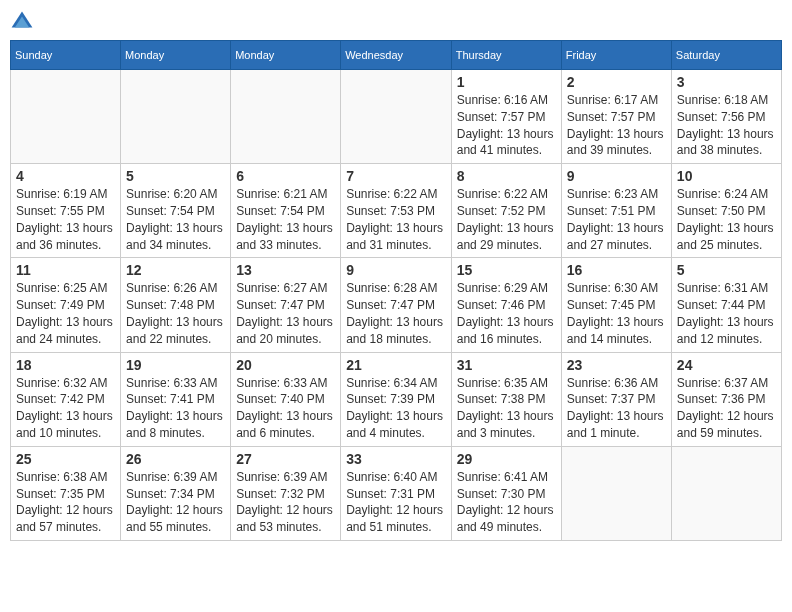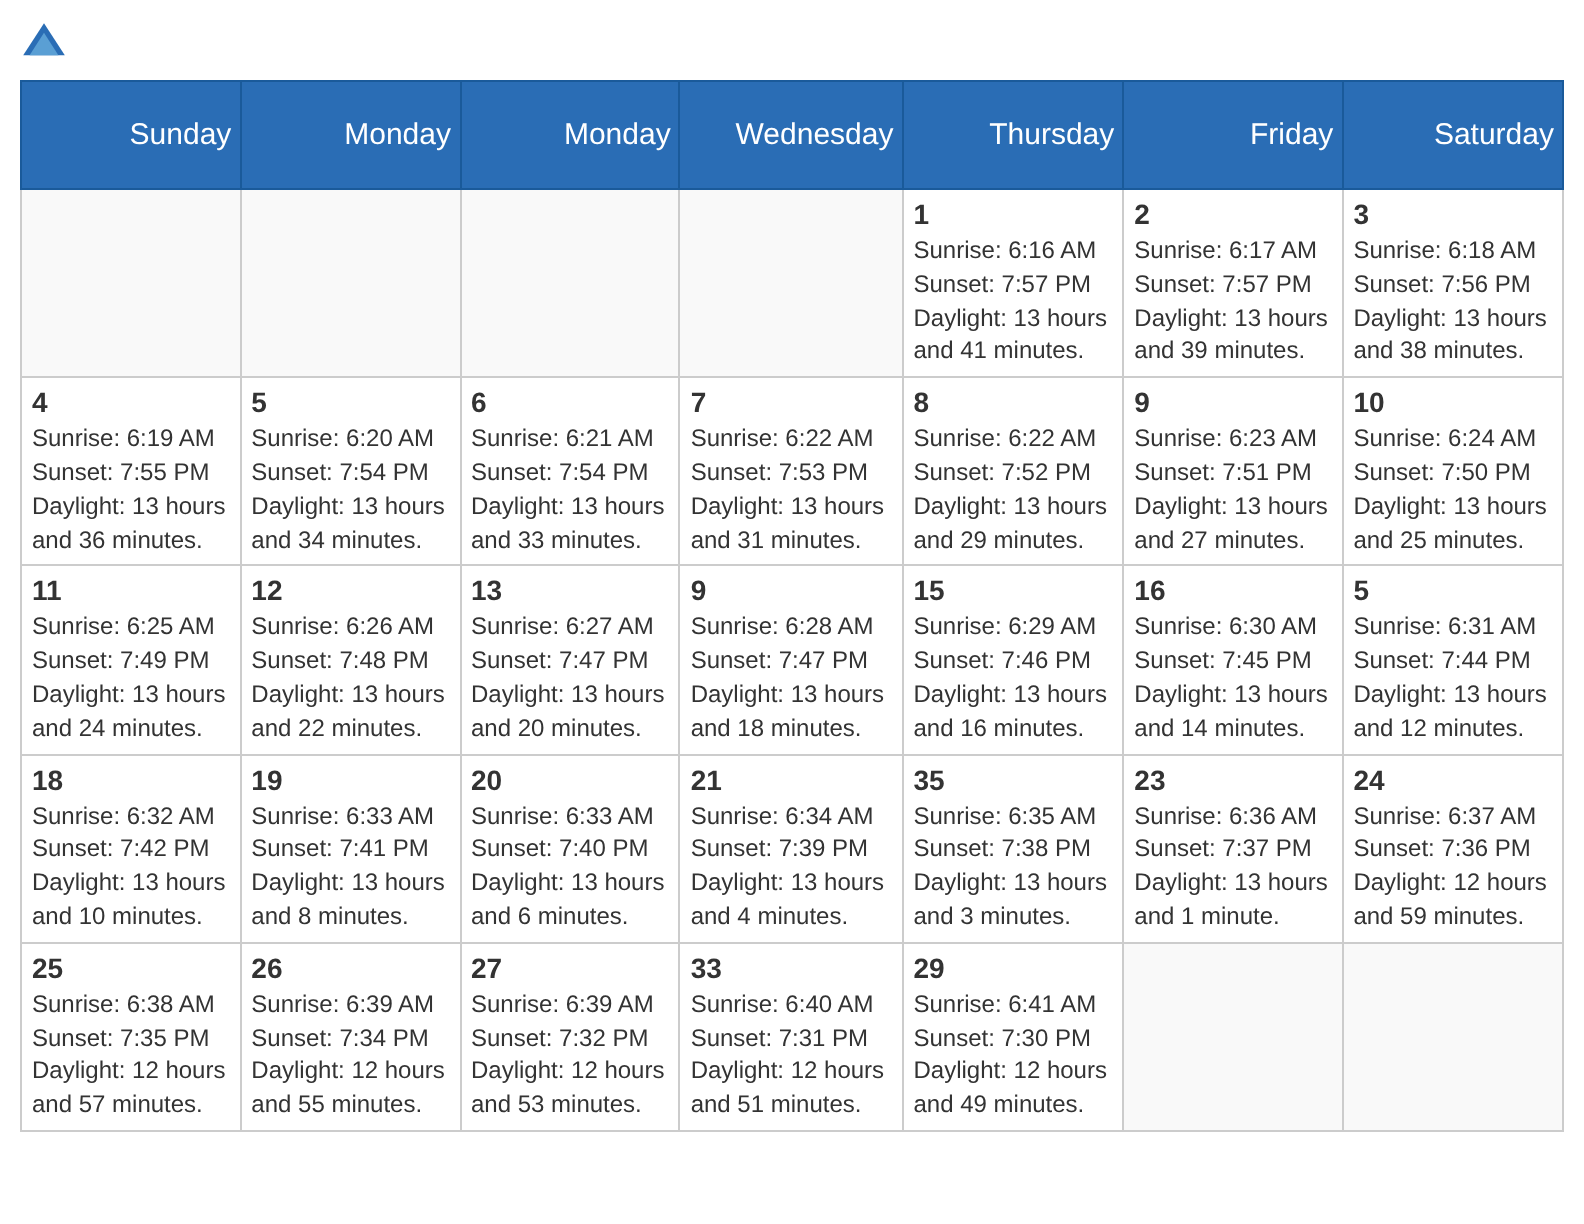--- a/index.html
+++ b/index.html
@@ -53,23 +53,23 @@
       color: #444;
     }
     .calendar {
       width: 100%;
       border-collapse: collapse;
       border: 1px solid #ccc;
     }
     .calendar th {
       background-color: #2a6db5;
       color: white;
-      padding: 18px 4px;
-      font-size: 15px;
-      text-align: right;
+      padding: 8px 4px;
+      font-size: 11px;
+      text-align: left;
       border: 1px solid #1a5a9a;
       font-weight: normal;
     }
     .calendar td {
       border: 1px solid #ccc;
       vertical-align: top;
       padding: 4px 5px;
       width: 113px;
       min-height: 80px;
       font-size: 11px;
@@ -215,21 +215,21 @@
         </td>
         <td>
           <div class="day-number">20</div>
           <div class="day-info">Sunrise: 6:33 AM<br>Sunset: 7:40 PM<br>Daylight: 13 hours and 6 minutes.</div>
         </td>
         <td>
           <div class="day-number">21</div>
           <div class="day-info">Sunrise: 6:34 AM<br>Sunset: 7:39 PM<br>Daylight: 13 hours and 4 minutes.</div>
         </td>
         <td>
-          <div class="day-number">35</div>
+          <div class="day-number">31</div>
           <div class="day-info">Sunrise: 6:35 AM<br>Sunset: 7:38 PM<br>Daylight: 13 hours and 3 minutes.</div>
         </td>
         <td>
           <div class="day-number">23</div>
           <div class="day-info">Sunrise: 6:36 AM<br>Sunset: 7:37 PM<br>Daylight: 13 hours and 1 minute.</div>
         </td>
         <td>
           <div class="day-number">24</div>
           <div class="day-info">Sunrise: 6:37 AM<br>Sunset: 7:36 PM<br>Daylight: 12 hours and 59 minutes.</div>
         </td>

